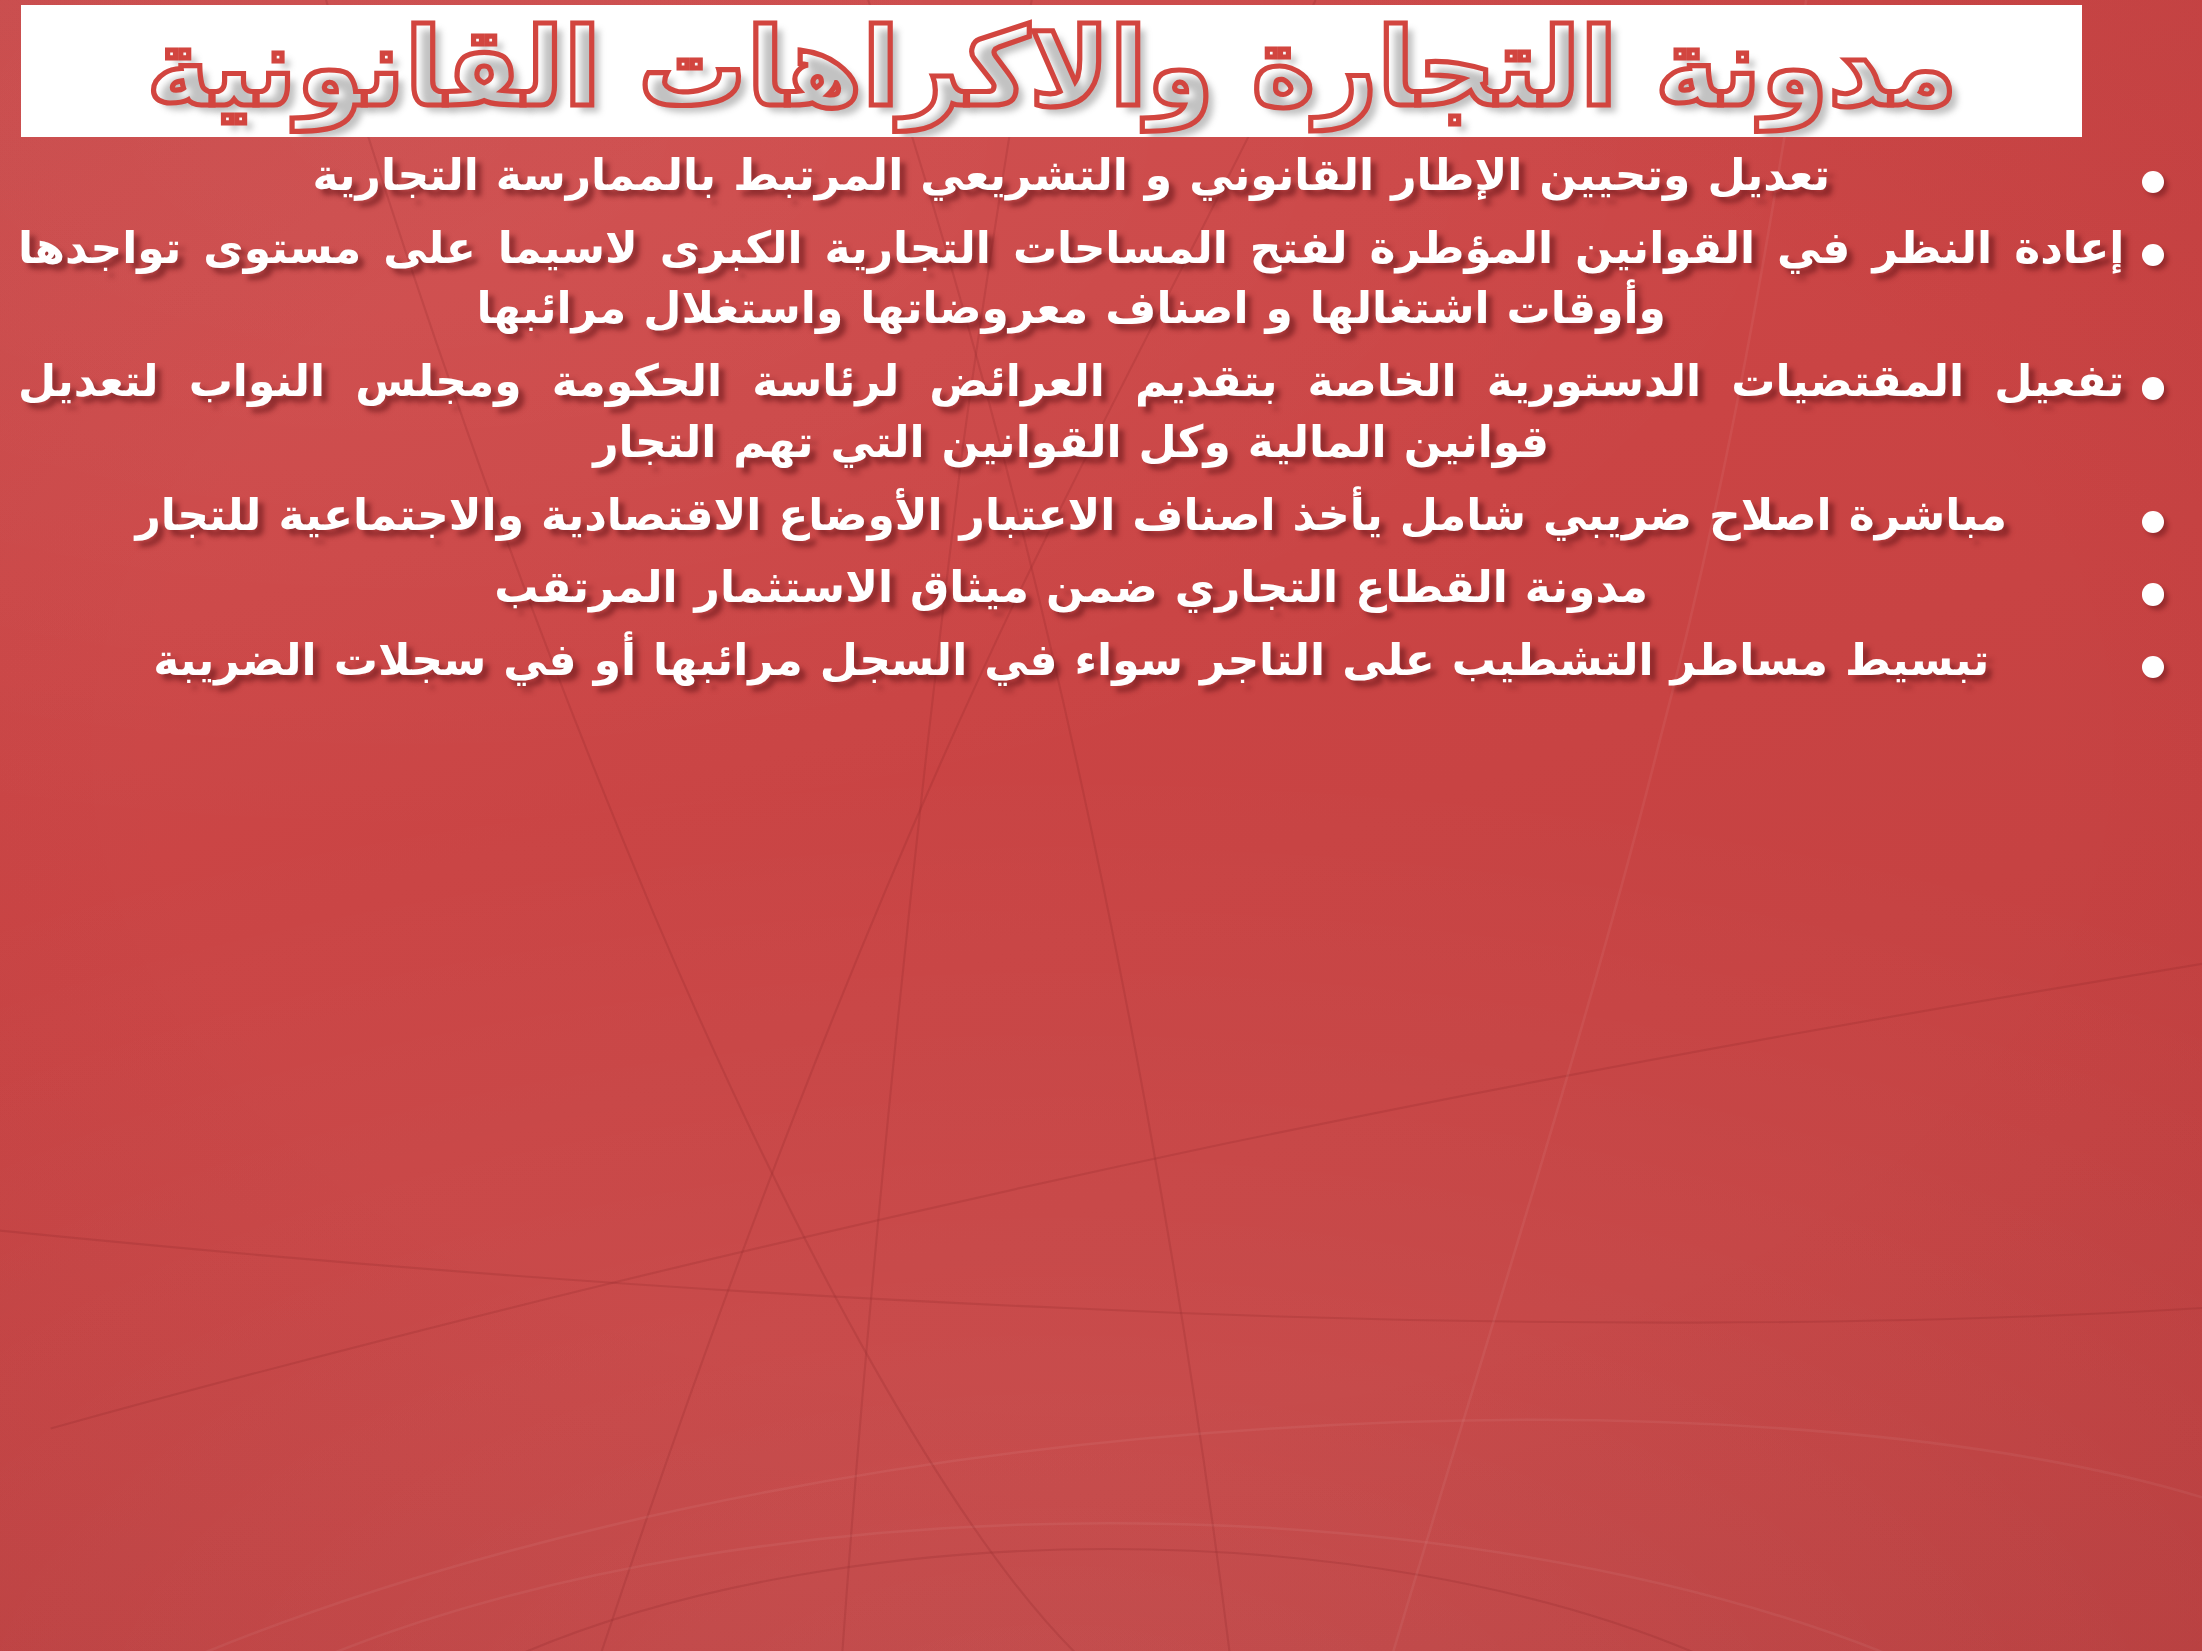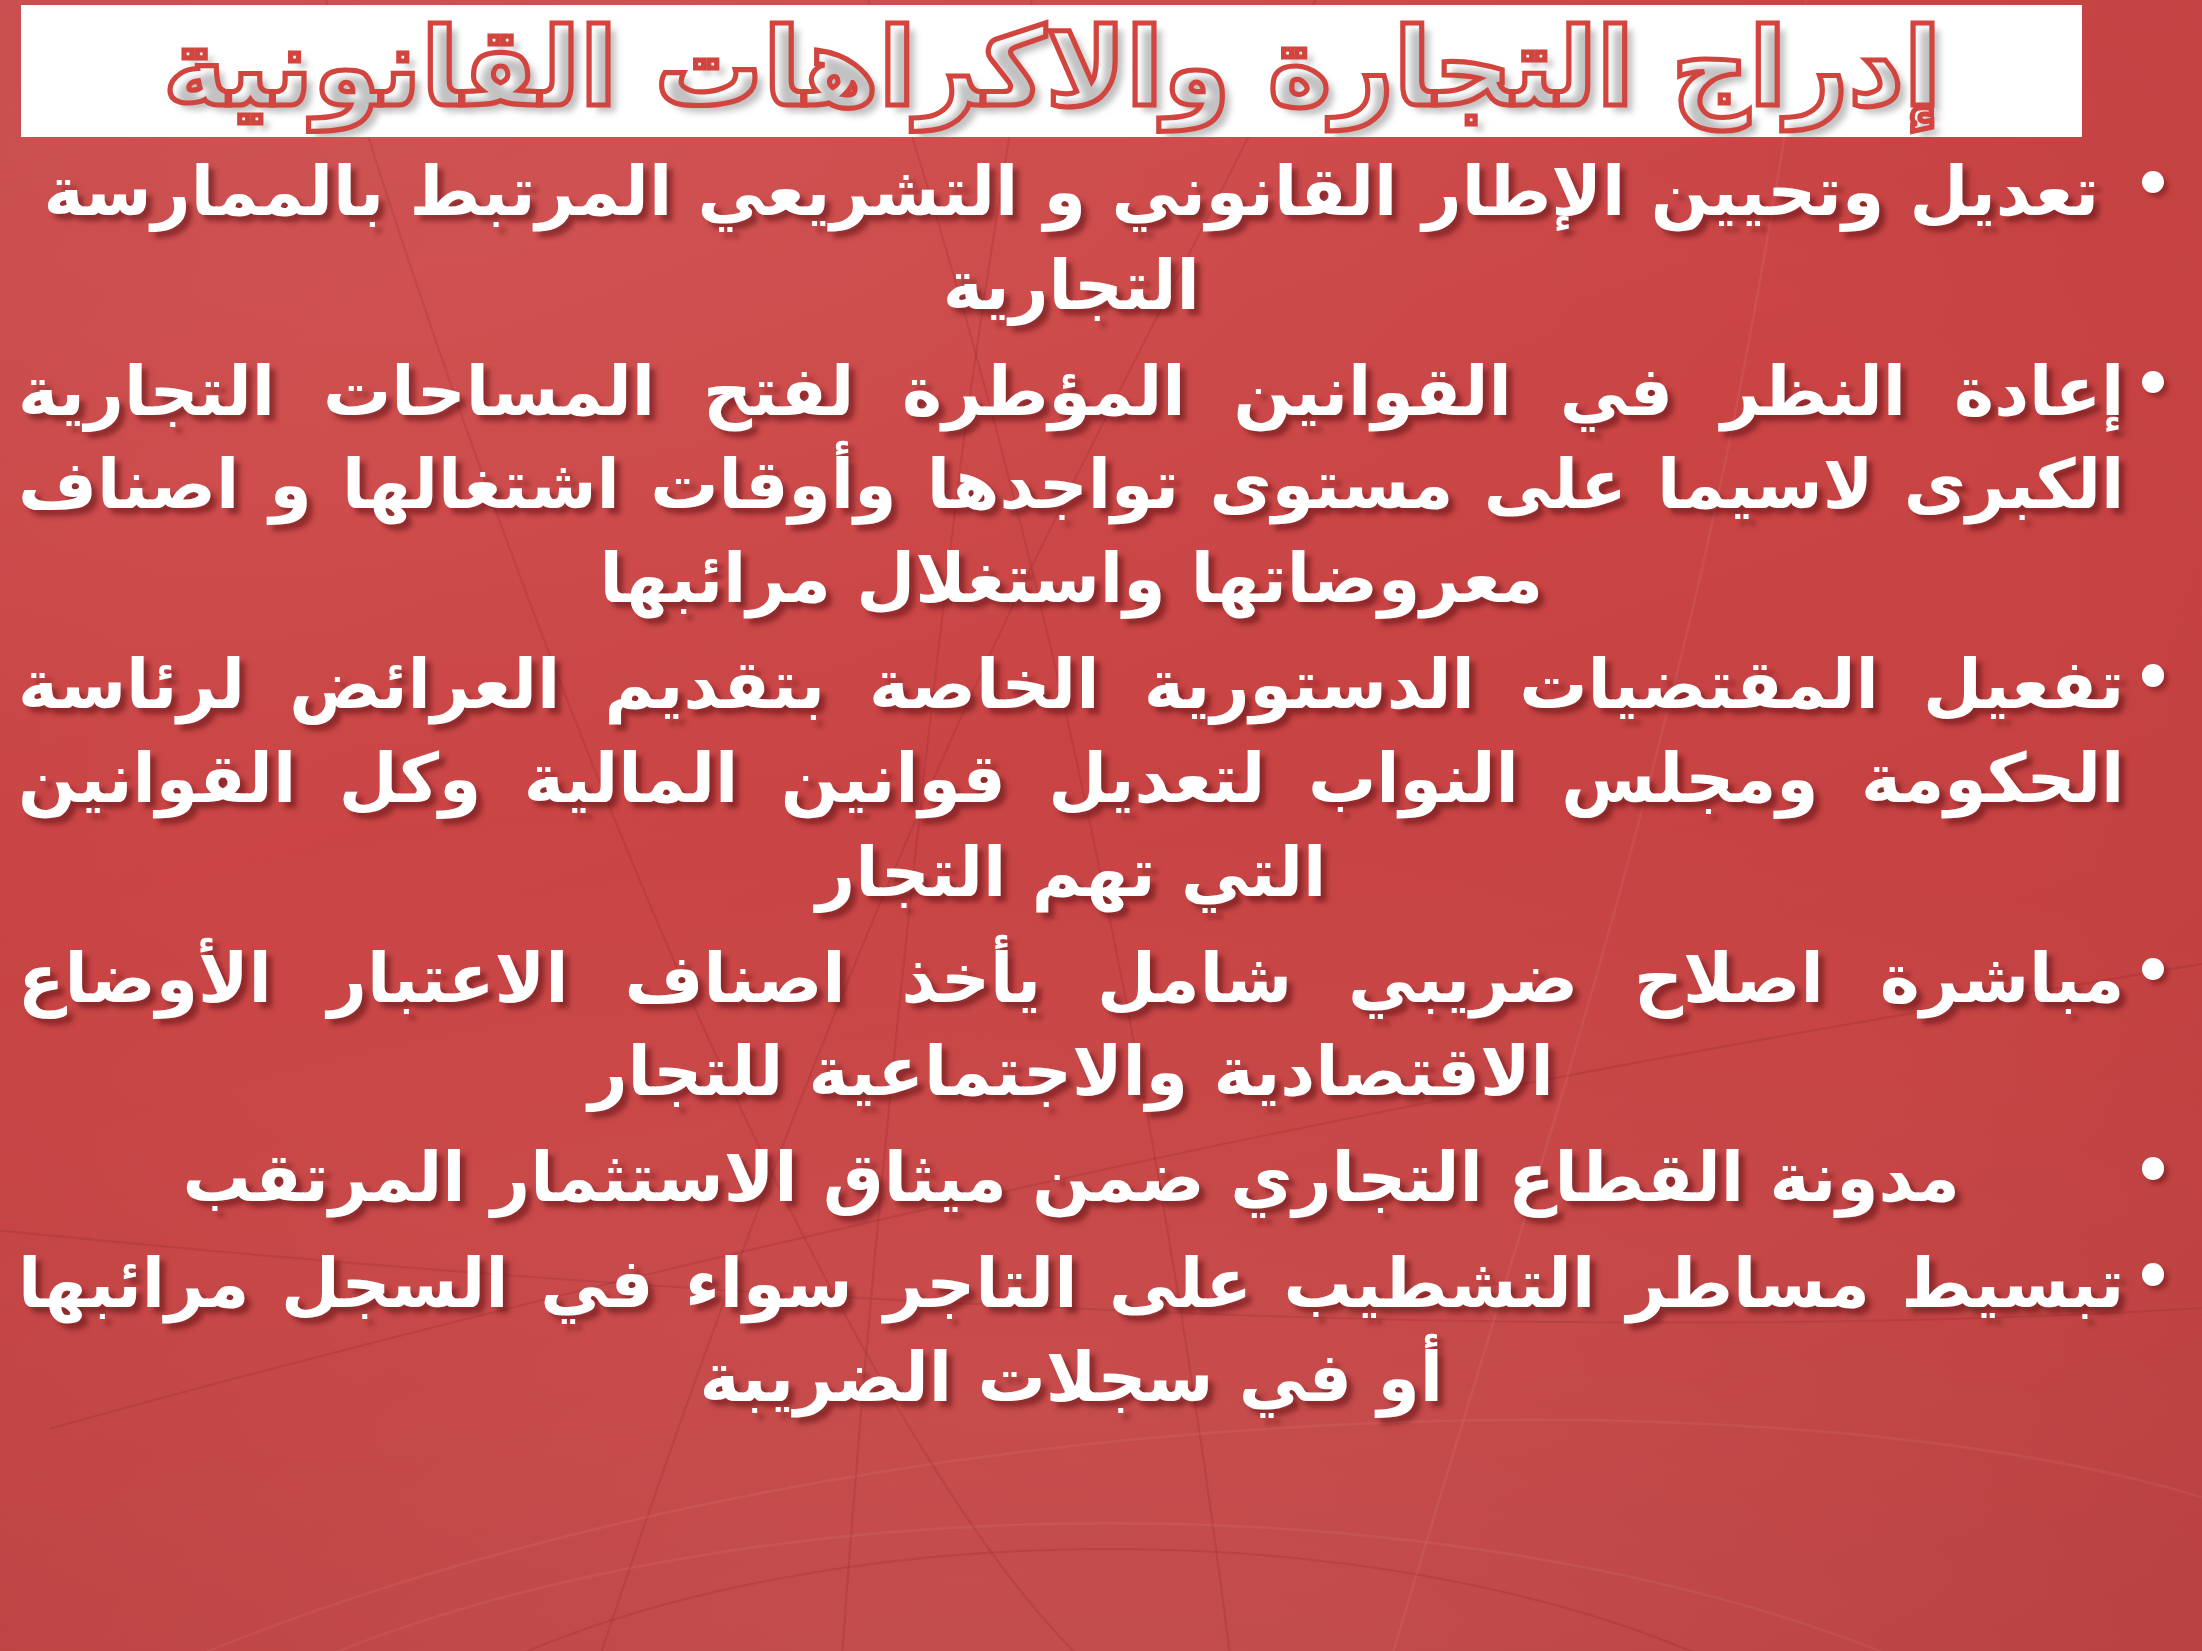--- a/index.html
+++ b/index.html
@@ -107,21 +107,21 @@
     height: 22.4px;
     border-radius: 50%;
     background: #ffffff;
     box-shadow: 4.3px 4.3px 4.3px rgba(90,15,18,0.42);
   }
   .bullet-text {
     flex: 1 1 auto;
     color: #ffffff;
     font-family: "DejaVu Sans", "Liberation Sans", sans-serif;
     font-weight: 700;
-    font-size: 68px;
+    font-size: 44px;
     line-height: 1.38;
     text-align: justify;
     text-align-last: center;
     text-shadow: 6px 6px 5.2px rgba(95,18,22,0.55);
     direction: rtl;
     unicode-bidi: isolate;
     word-spacing: 1.7px;
   }
   .bullet-row[data-lines="1"] .bullet-text {
     text-align: center;
@@ -144,21 +144,21 @@
     <path d="M 240 1920 C 560 1790 1000 1690 1480 1660 C 1940 1630 2330 1670 2560 1740" class="faint"></path>
     <ellipse cx="1290" cy="2230" rx="980" ry="430"></ellipse>
     <ellipse cx="1290" cy="2330" rx="1320" ry="560" class="faint"></ellipse>
     <path d="M 2100 0 C 2060 260 2010 560 1930 860 C 1850 1180 1740 1520 1620 1920" class="faint"></path>
     <path d="M 380 0 C 470 300 600 680 760 1060 C 930 1460 1110 1780 1250 1920"></path>
   </svg>
 
   <div id="bg-vignette"></div>
 
   <div id="title-banner">
-    <div id="title-text">إدراج التجارة والاكراهات القانونية</div>
+    <div id="title-text">مدونة التجارة والاكراهات القانونية</div>
   </div>
 
   <div id="content">
 
     <div class="bullet-row" data-lines="1">
       <span class="bullet-marker">
         <span class="bullet-dot"></span>
       </span>
       <span class="bullet-text">تعديل وتحيين الإطار القانوني و  التشريعي المرتبط بالممارسة التجارية</span>
     </div>

